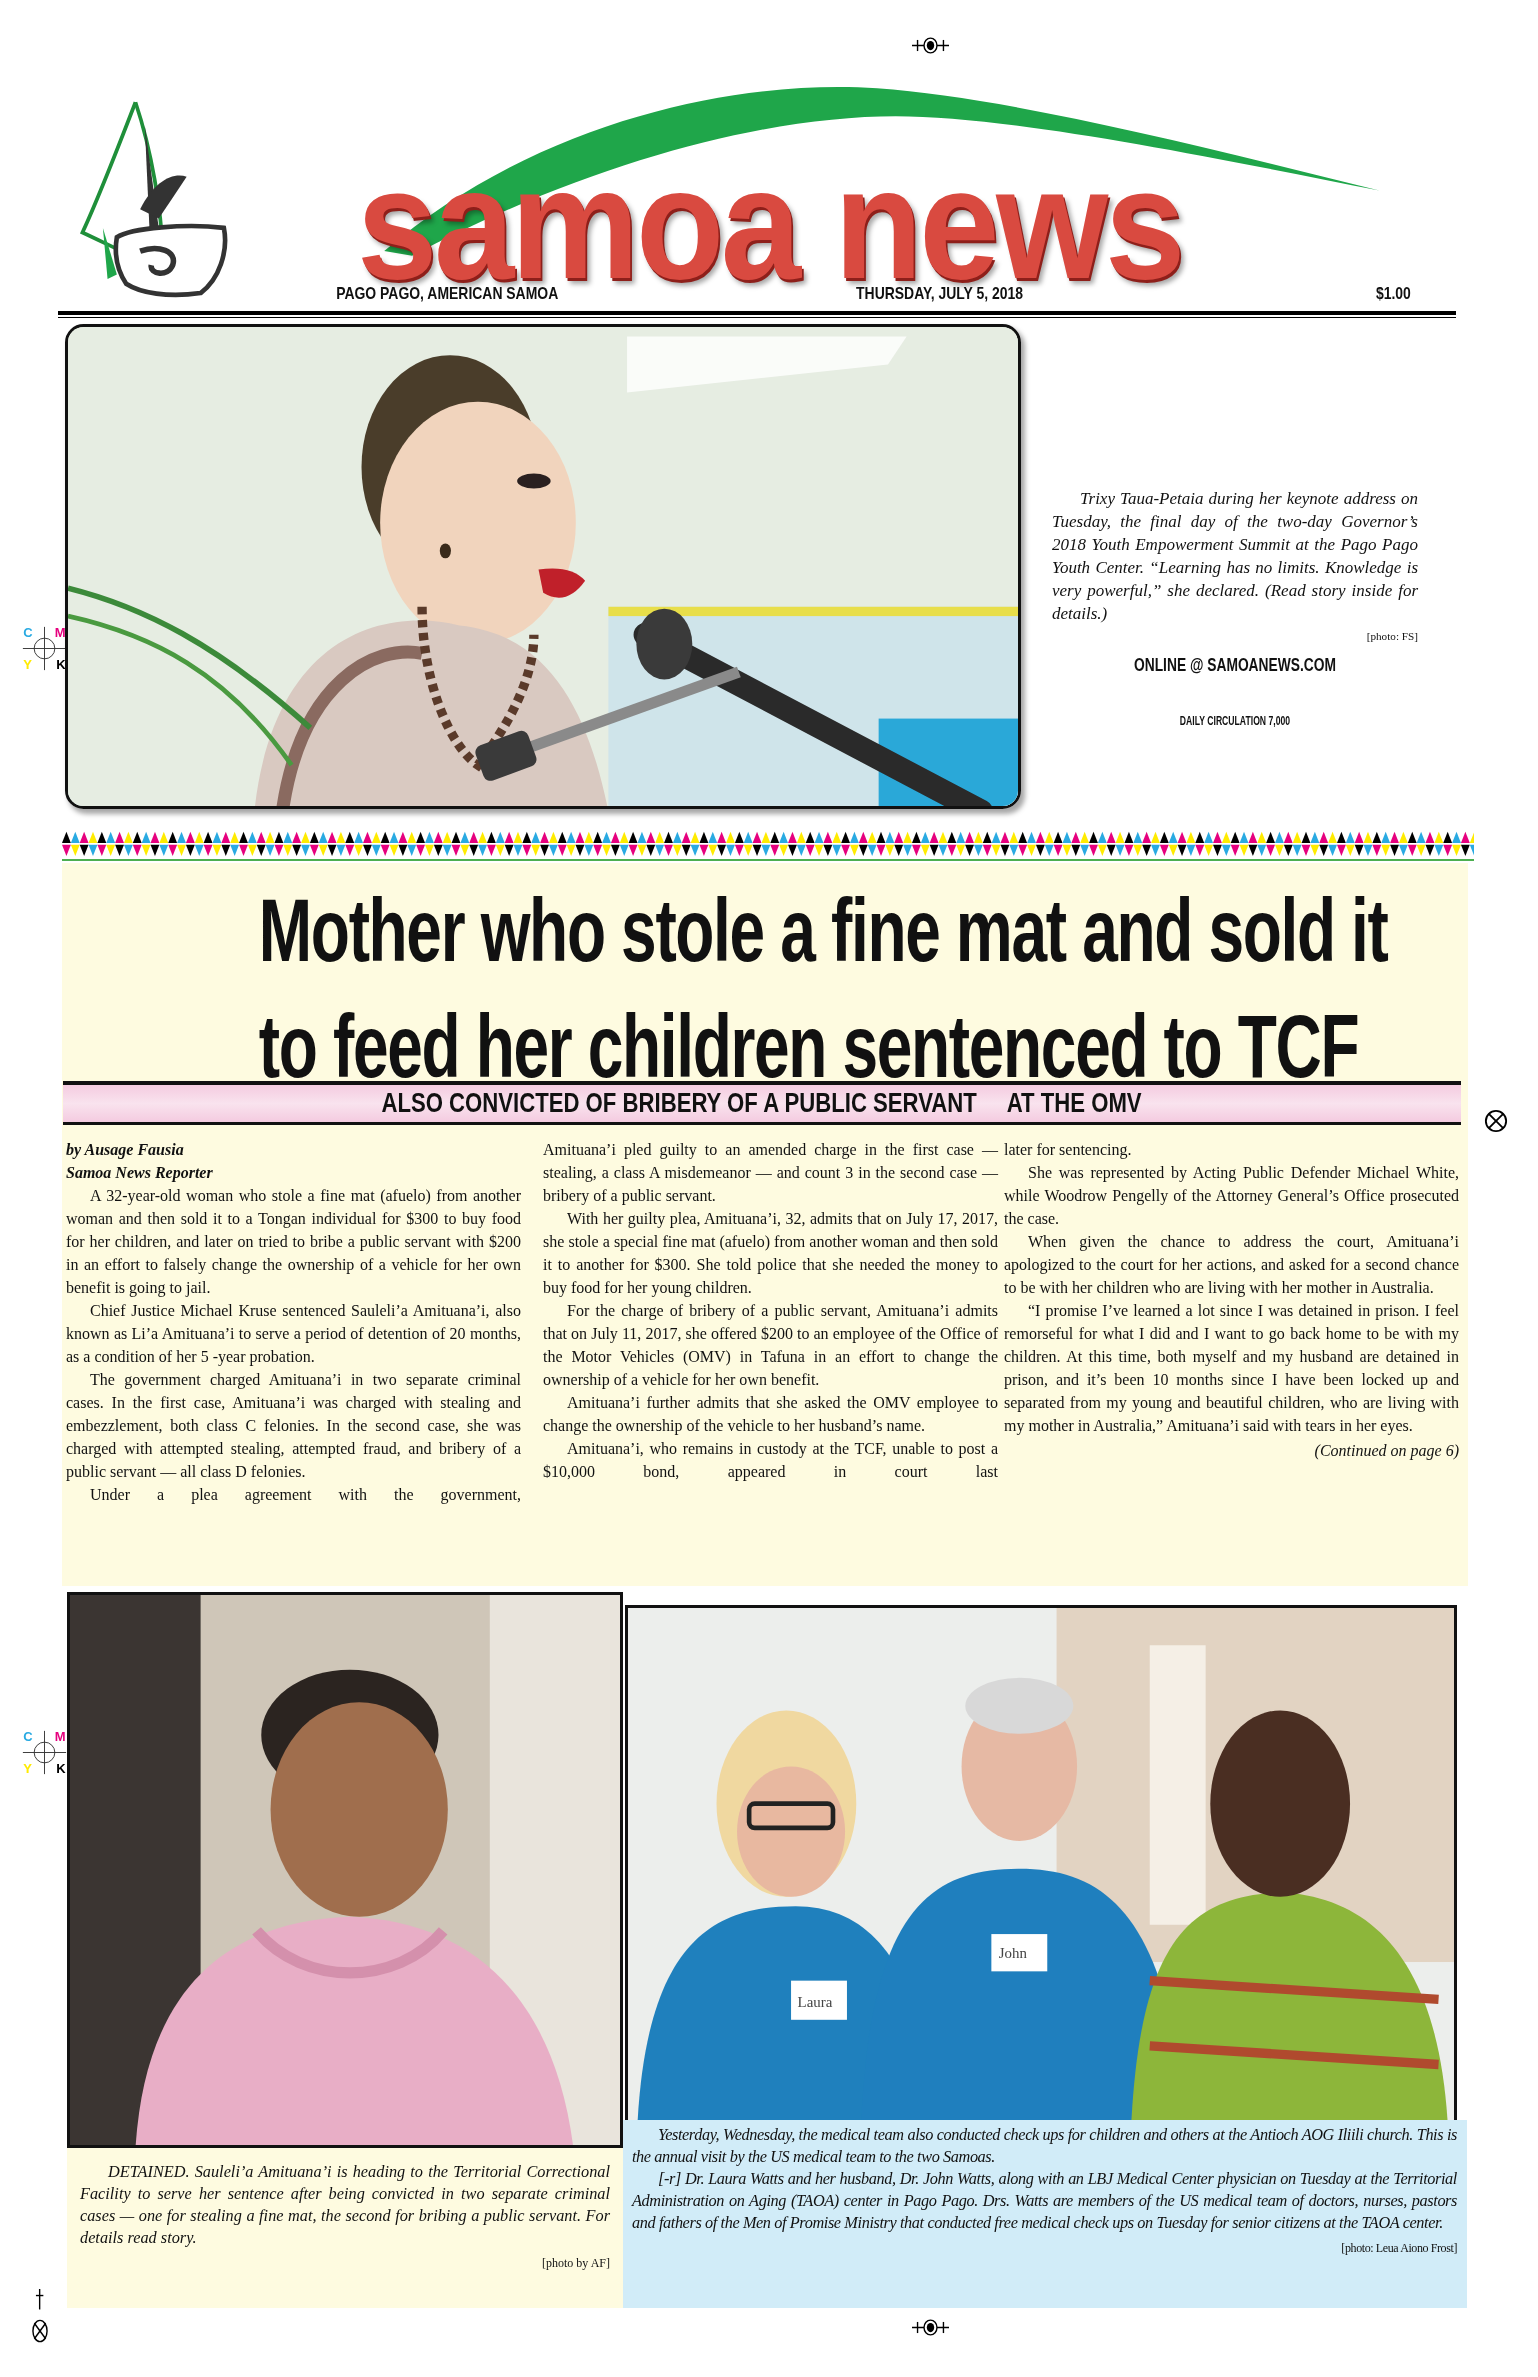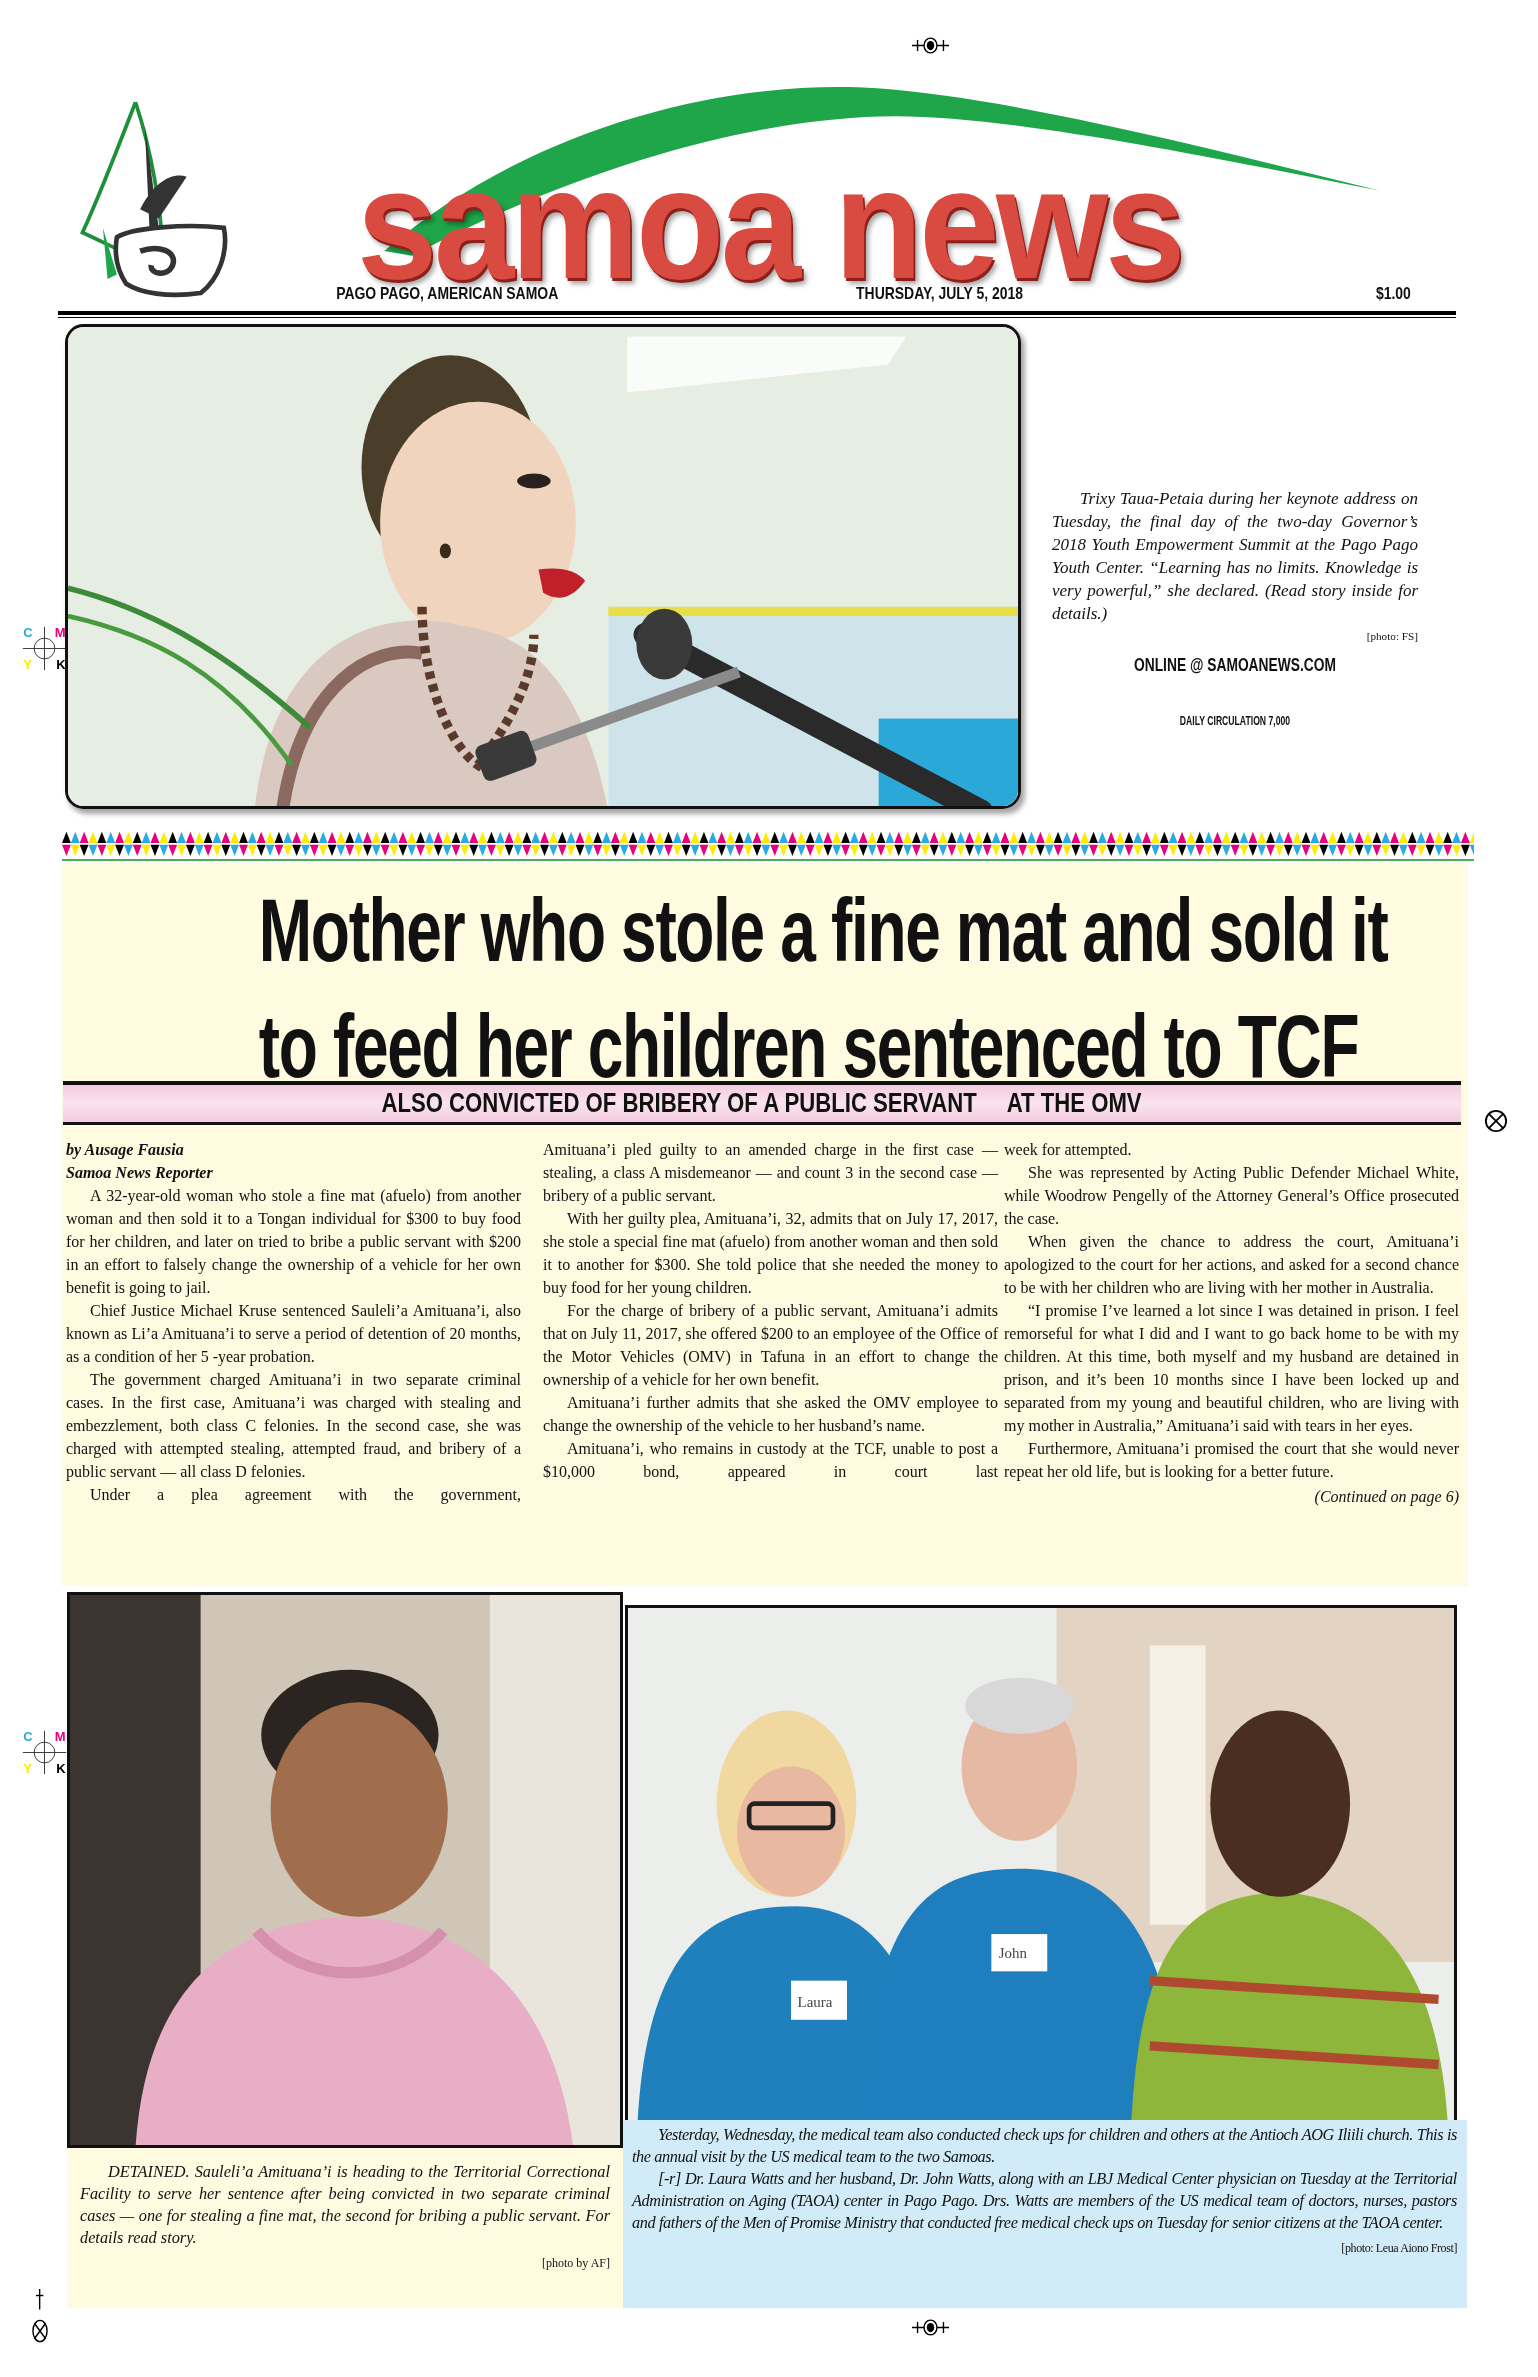--- a/index.html
+++ b/index.html
@@ -572,25 +572,24 @@
   <p style="text-align-last:justify;">Under a plea agreement with the government,</p>
 </div>
 <div class="abs col col-2">
   <p class="noindent">Amituana’i pled guilty to an amended charge in the first case — stealing, a class A misdemeanor — and count 3 in the second case — bribery of a public servant.</p>
   <p>With her guilty plea, Amituana’i, 32, admits that on July 17, 2017, she stole a special fine mat (afuelo) from another woman and then sold it to another for $300. She told police that she needed the money to buy food for her young children.</p>
   <p>For the charge of bribery of a public servant, Amituana’i admits that on July 11, 2017, she offered $200 to an employee of the Office of the Motor Vehicles (OMV) in Tafuna in an effort to change the ownership of a vehicle for her own benefit.</p>
   <p>Amituana’i further admits that she asked the OMV employee to change the ownership of the vehicle to her husband’s name.</p>
   <p style="text-align-last:justify;">Amituana’i, who remains in custody at the TCF, unable to post a $10,000 bond, appeared in court last</p>
 </div>
 <div class="abs col col-3">
-  <p class="noindent">week for attempted.</p>
+  <p class="noindent">later for sentencing.</p>
   <p>She was represented by Acting Public Defender Michael White, while Woodrow Pengelly of the Attorney General’s Office prosecuted the case.</p>
   <p>When given the chance to address the court, Amituana’i apologized to the court for her actions, and asked for a second chance to be with her children who are living with her mother in Australia.</p>
   <p>“I promise I’ve learned a lot since I was detained in prison. I feel remorseful for what I did and I want to go back home to be with my children. At this time, both myself and my husband are detained in prison, and it’s been 10 months since I have been locked up and separated from my young and beautiful children, who are living with my mother in Australia,” Amituana’i said with tears in her eyes.</p>
-  <p>Furthermore, Amituana’i promised the court that she would never repeat her old life, but is looking for a better future.</p>
   <p class="noindent continued">(Continued on page 6)</p>
 </div>
 
 <div class="abs photo-left">
   <svg width="556" height="556" viewBox="0 0 596 596">
     <rect width="596" height="596" fill="#cfc6b8"></rect>
     <rect x="0" y="0" width="140" height="596" fill="#3b3532"></rect>
     <rect x="450" y="0" width="146" height="596" fill="#e9e4dc"></rect>
     <ellipse cx="300" cy="150" rx="95" ry="70" fill="#2b2420"></ellipse>
     <ellipse cx="310" cy="230" rx="95" ry="115" fill="#a06e4d"></ellipse>

